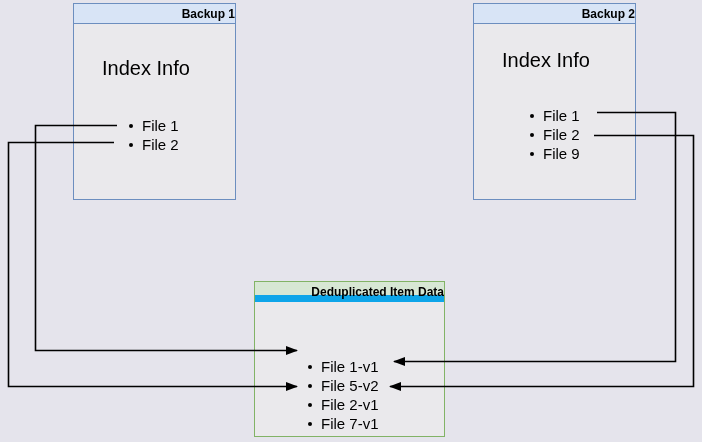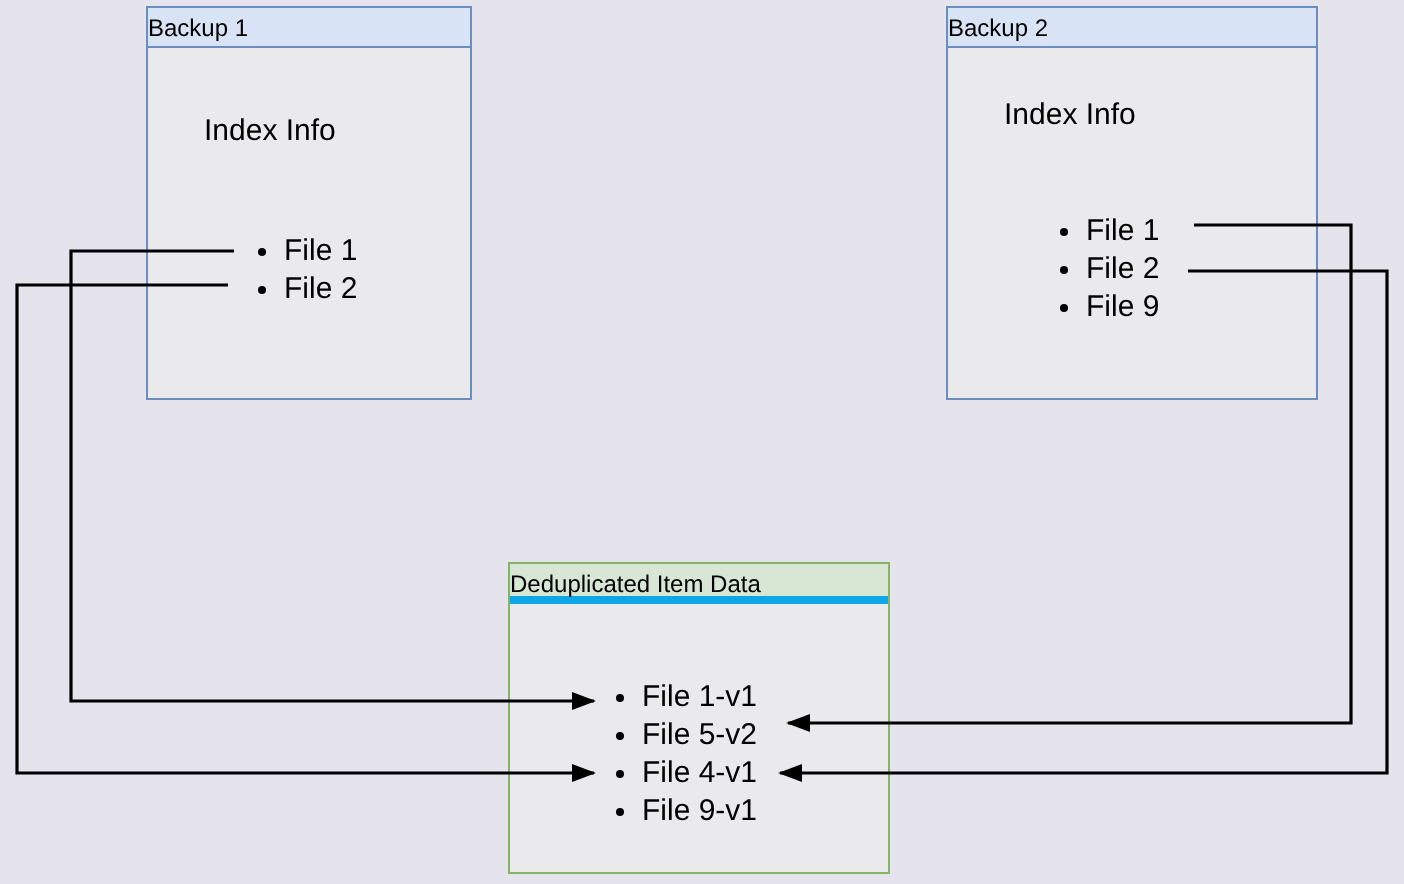--- a/index.html
+++ b/index.html
@@ -20,30 +20,30 @@
     position: absolute;
     background: #eae9ec;
     border: 1px solid;
     box-sizing: border-box;
   }
   .node.blue  { border-color: #6c8ebf; }
   .node.green { border-color: #82b366; }
   .node-header {
     height: 20px;
     line-height: 20px;
-    text-align: left;
-    font-weight: normal;
+    text-align: right;
+    font-weight: bold;
     font-size: 12px;
     box-sizing: border-box;
   }
   .node.blue  .node-header { background: #d8e4f6; border-bottom: 1px solid #6c8ebf; }
-  .node.green .node-header { background: #d7e7d4; border-bottom: 4px solid #0ea5e9; }
+  .node.green .node-header { background: #d7e7d4; border-bottom: 7px solid #0ea5e9; }
   .node-label {
     position: absolute;
-    font-size: 15px;
+    font-size: 20px;
     white-space: nowrap;
   }
   .file-list {
     position: absolute;
     list-style: none;
     margin: 0;
     padding: 0;
     font-size: 15px;
     white-space: nowrap;
   }
@@ -85,41 +85,41 @@
     <div class="node-header">
       <span>Backup 1</span>
     </div>
     <div class="node-label" style="left:28px; top:53px;">Index Info</div>
     <ul class="file-list" style="left:68px; top:112px;">
       <li>File 1</li>
       <li>File 2</li>
     </ul>
   </div>
 
-  <div class="node blue" style="left:473px; top:3px; width:186px; height:197px;">
+  <div class="node blue" style="left:473px; top:3px; width:163px; height:197px;">
     <div class="node-header">
       <span>Backup 2</span>
     </div>
     <div class="node-label" style="left:28px; top:45px;">Index Info</div>
     <ul class="file-list" style="left:69px; top:102px;">
       <li>File 1</li>
       <li>File 2</li>
       <li>File 9</li>
     </ul>
   </div>
 
   <div class="node green" style="left:254px; top:281px; width:191px; height:156px;">
     <div class="node-header">
       <span>Deduplicated Item Data</span>
     </div>
-    <ul class="file-list" style="left:66px; top:57px;">
+    <ul class="file-list" style="left:66px; top:75px;">
       <li>File 1-v1</li>
       <li>File 5-v2</li>
-      <li>File 4-v1</li>
-      <li>File 9-v1</li>
+      <li>File 2-v1</li>
+      <li>File 7-v1</li>
     </ul>
   </div>
 
   <svg class="overlay" viewBox="0 0 702 442" xmlns="http://www.w3.org/2000/svg">
     <defs>
       <marker id="arrowhead" markerUnits="userSpaceOnUse" markerWidth="13" markerHeight="9" refX="11" refY="4.5" orient="auto">
         <path d="M0,0 L12,4.5 L0,9 Z" fill="#000000"></path>
       </marker>
     </defs>
     <path class="connector" d="M117,125.5 L35.5,125.5 L35.5,350.5 L297,350.5" marker-end="url(#arrowhead)"></path>

